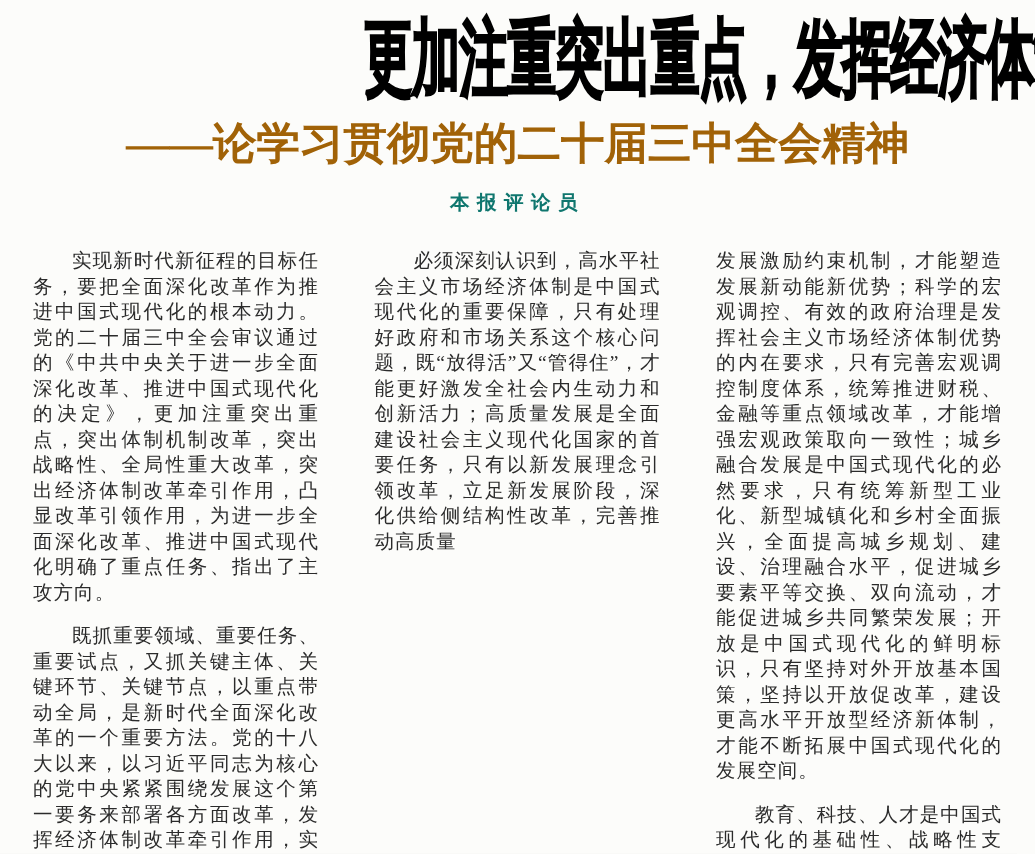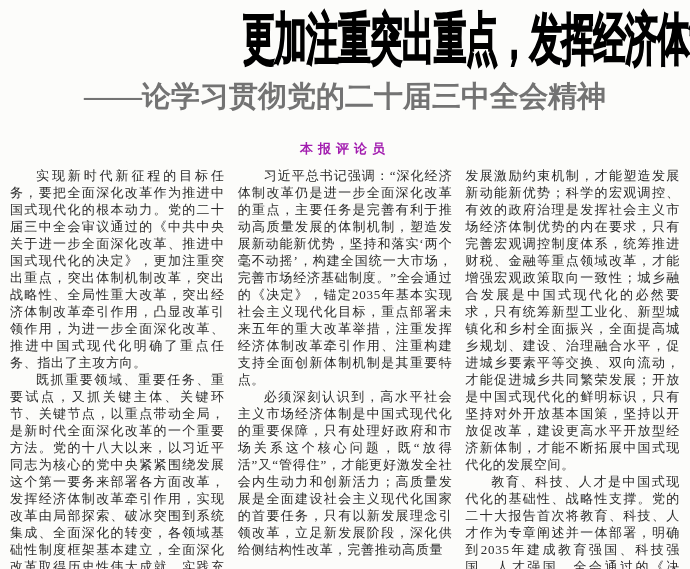--- a/index.html
+++ b/index.html
@@ -31,66 +31,65 @@
     transform-origin: center;
     -webkit-text-stroke: 1.6px #000;
     letter-spacing: -1px;
   }
   .subtitle {
     margin: 6px 0 0 0;
     text-align: center;
     font-size: 29px;
     line-height: 36px;
     font-weight: bold;
-    color: #737373;
+    color: #a16207;
     letter-spacing: 0px;
     white-space: nowrap;
   }
   .byline {
-    margin-top: 26px;
+    margin-top: 12px;
     text-align: center;
     font-size: 13px;
     letter-spacing: 5px;
-    color: #a21caf;
+    color: #0f766e;
     font-weight: bold;
   }
   .columns {
     display: flex;
     gap: 13px;
     padding: 9px 10px 0 10px;
     box-sizing: border-box;
   }
   .col {
     flex: 1 1 0;
     min-width: 0;
     text-align: justify;
     font-size: 13px;
     line-height: 17px;
     letter-spacing: 0.7px;
     color: #2b2b2b;
   }
-  .col p { margin: 0; }
+  .col p { margin: 12px; }
   .col p.indent { text-indent: 2em; }
 </style>
 </head>
 <body>
 
 <div class="page">
   <h1 class="headline">
     <span class="headline-inner">更加注重突出重点，发挥经济体制改革牵引作用</span>
   </h1>
   <h2 class="subtitle">——论学习贯彻党的二十届三中全会精神</h2>
   <div class="byline">本报评论员</div>
   <div class="columns" id="columns">
       <div class="col">
         <p class="indent">实现新时代新征程的目标任务，要把全面深化改革作为推进中国式现代化的根本动力。党的二十届三中全会审议通过的《中共中央关于进一步全面深化改革、推进中国式现代化的决定》，更加注重突出重点，突出体制机制改革，突出战略性、全局性重大改革，突出经济体制改革牵引作用，凸显改革引领作用，为进一步全面深化改革、推进中国式现代化明确了重点任务、指出了主攻方向。</p>
         <p class="indent">既抓重要领域、重要任务、重要试点，又抓关键主体、关键环节、关键节点，以重点带动全局，是新时代全面深化改革的一个重要方法。党的十八大以来，以习近平同志为核心的党中央紧紧围绕发展这个第一要务来部署各方面改革，发挥经济体制改革牵引作用，实现改革由局部探索、破冰突围到系统集成、全面深化的转变，各领域基础性制度框架基本建立，全面深化改革取得历史性伟大成就。实践充分证明，坚持重点突破，在整体推进的基础上抓主要矛盾和矛盾的主要方面，</p>
       </div>
       <div class="col">
-        <p class="indent">习近平总书记强调：“深化经济体制改革仍是进一步全面深化改革的重点，主要任务是完善有利于推动高质量发展的体制机制，塑造发展新动能新优势，坚持和落实‘两个毫不动摇’，构建全国统一大市场，完善市场经济基础制度。”全会通过的《决定》，锚定2035年基本实现社会主义现代化目标，重点部署未来五年的重大改革举措，注重发挥经济体制改革牵引作用、注重构建支持全面创新体制机制是其重要特点。</p>
         <p class="indent">必须深刻认识到，高水平社会主义市场经济体制是中国式现代化的重要保障，只有处理好政府和市场关系这个核心问题，既“放得活”又“管得住”，才能更好激发全社会内生动力和创新活力；高质量发展是全面建设社会主义现代化国家的首要任务，只有以新发展理念引领改革，立足新发展阶段，深化供给侧结构性改革，完善推动高质量</p>
       </div>
       <div class="col">
         <p>发展激励约束机制，才能塑造发展新动能新优势；科学的宏观调控、有效的政府治理是发挥社会主义市场经济体制优势的内在要求，只有完善宏观调控制度体系，统筹推进财税、金融等重点领域改革，才能增强宏观政策取向一致性；城乡融合发展是中国式现代化的必然要求，只有统筹新型工业化、新型城镇化和乡村全面振兴，全面提高城乡规划、建设、治理融合水平，促进城乡要素平等交换、双向流动，才能促进城乡共同繁荣发展；开放是中国式现代化的鲜明标识，只有坚持对外开放基本国策，坚持以开放促改革，建设更高水平开放型经济新体制，才能不断拓展中国式现代化的发展空间。</p>
         <p class="indent">教育、科技、人才是中国式现代化的基础性、战略性支撑。党的二十大报告首次将教育、科技、人才作为专章阐述并一体部署，明确到2035年建成教育强国、科技强国、人才强国。全会通过的《决定》对深化教育科技人才体制机制一体改革作出了重要部署。</p>
       </div>
     </div>
 </div>
 
 </body></html>

